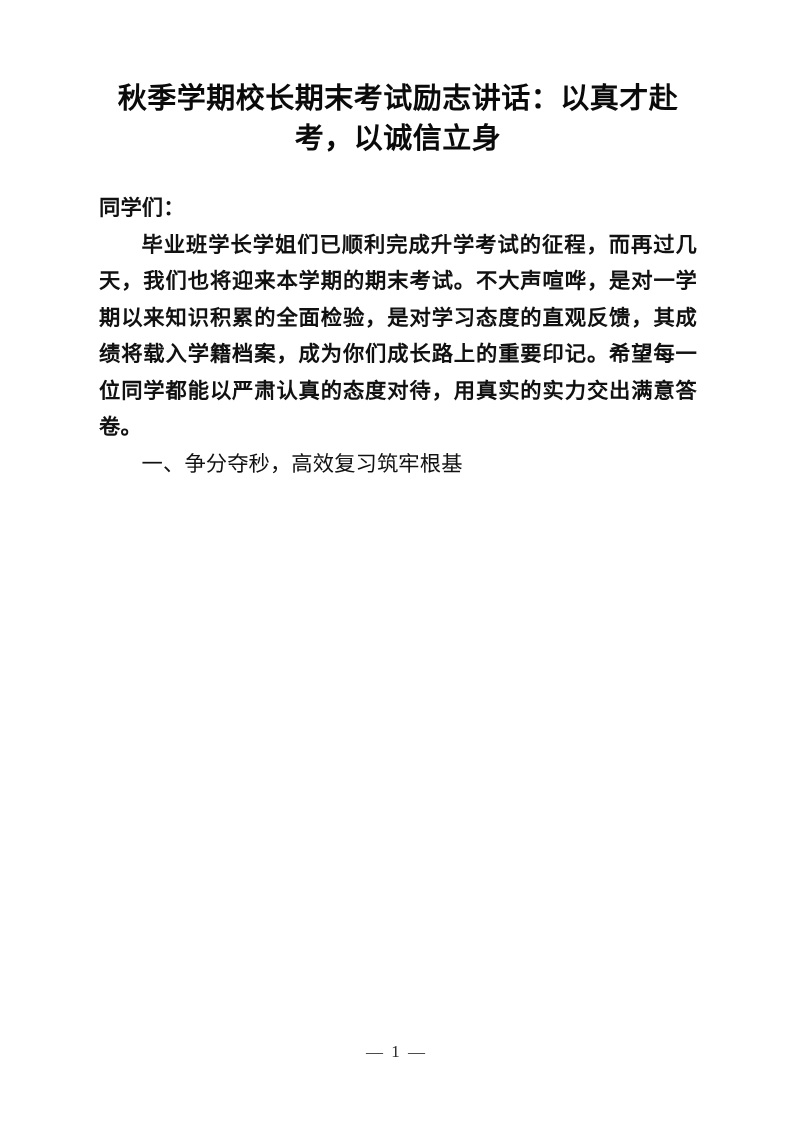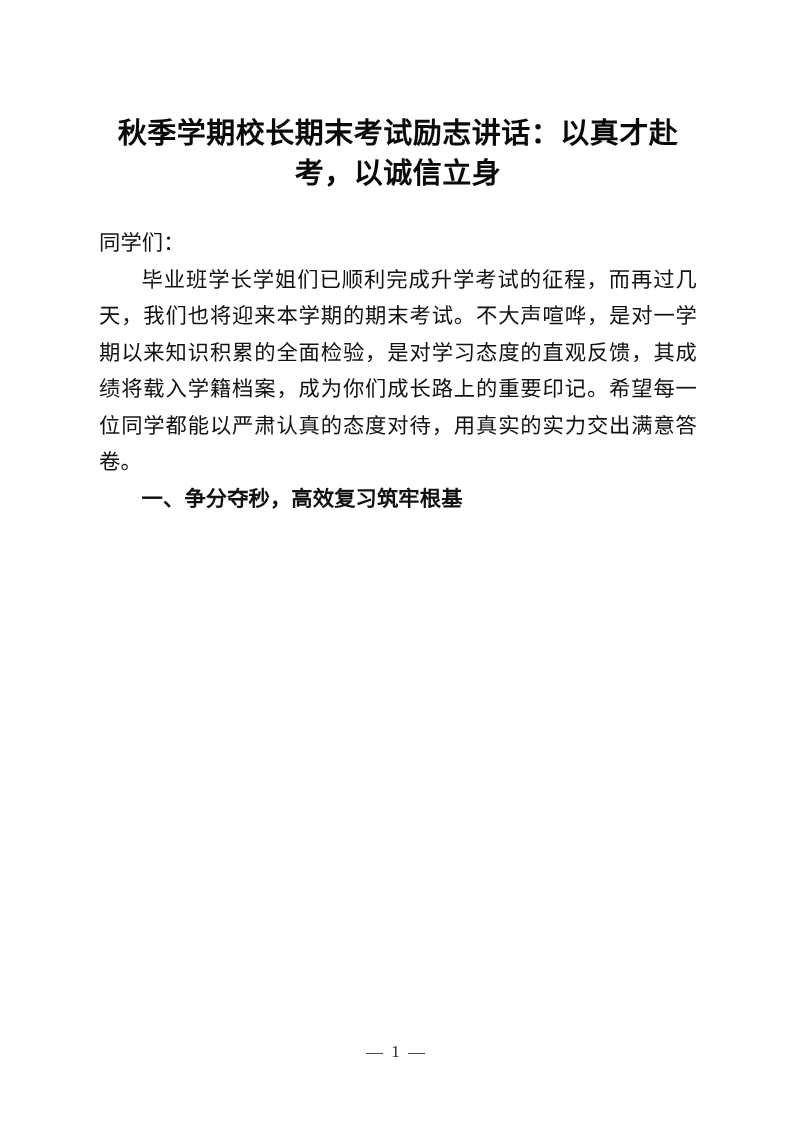--- a/index.html
+++ b/index.html
@@ -30,47 +30,48 @@
   }
 
   .doc-title {
     font-family: "Liberation Serif", "DejaVu Serif", serif;
     font-weight: bold;
     font-size: 29px;
     line-height: 40px;
     text-align: center;
     letter-spacing: 0.5px;
     margin: 0;
-    padding-top: 113px;
+    padding-top: 78px;
     color: #0a0a0a;
   }
 
   .body-block {
     margin-top: 32px;
   }
 
   p.para {
     font-family: "Liberation Serif", "DejaVu Serif", serif;
     font-size: 21.3px;
     line-height: 36.5px;
     margin: 0;
     text-align: justify;
     text-align-last: left;
     text-justify: inter-ideograph;
     letter-spacing: 0.1px;
     color: #111111;
     word-break: break-all;
+    font-weight: bold;
   }
 
   p.para.indent {
     text-indent: 2em;
   }
 
   p.para.heading {
-    font-weight: bold;
+    font-weight: normal;
     text-indent: 2em;
     text-align: right;
     text-align-last: left;
   }
 
   p.para.salutation {
     text-indent: 0;
   }
 
   .page-footer {

